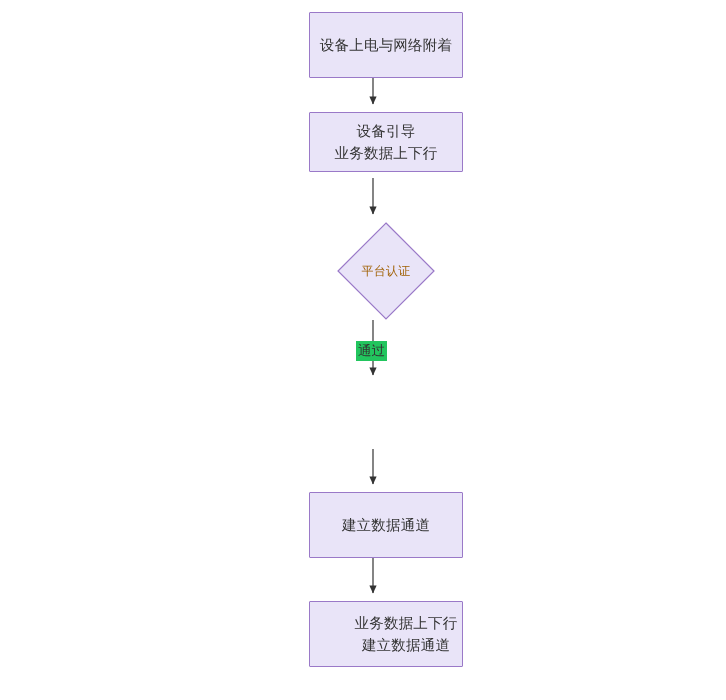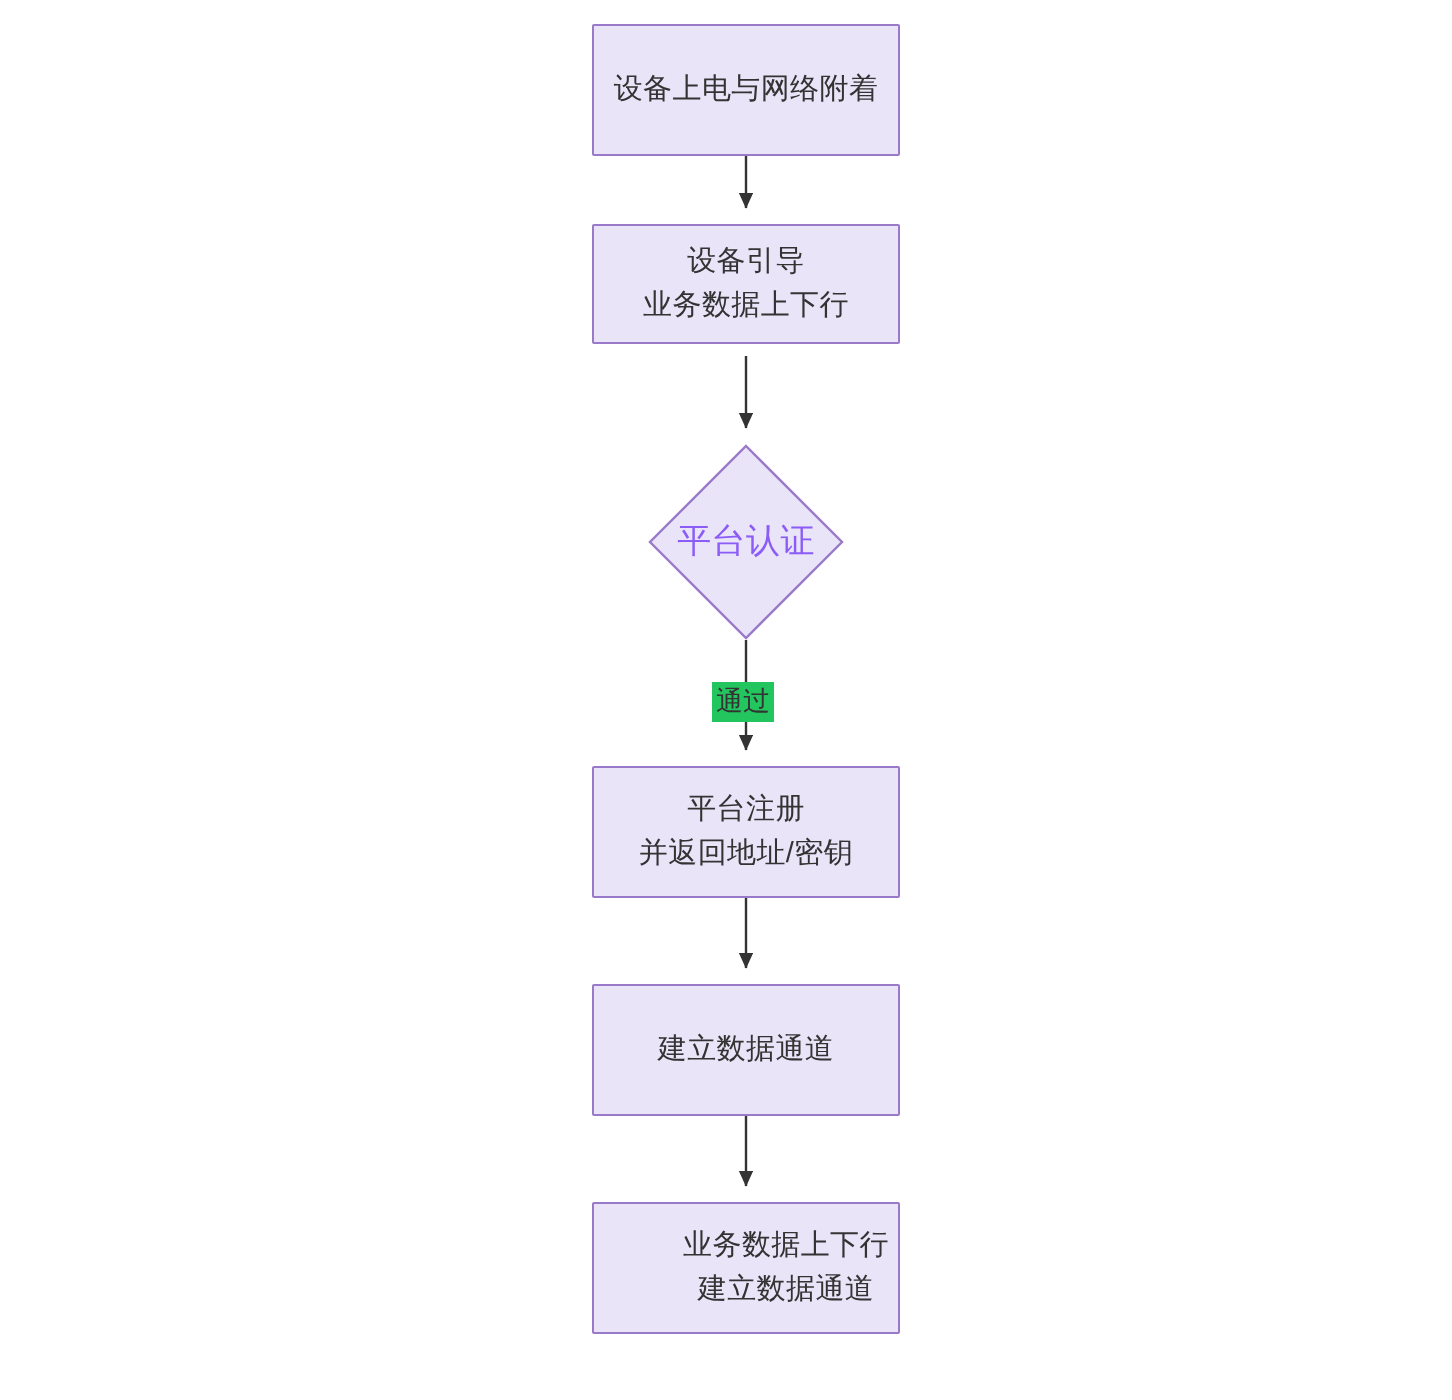--- a/index.html
+++ b/index.html
@@ -34,20 +34,21 @@
     box-sizing: border-box;
     display: flex;
     flex-direction: column;
     align-items: center;
     justify-content: center;
     text-align: center;
     line-height: 1.55;
     font-size: 14.5px;
     color: #333333;
     letter-spacing: 0.2px;
+    margin-left: 13px;
   }
   .node.process {
     background: #e9e4f8;
     border: 1px solid #9a79c8;
     border-radius: 1px;
   }
   .node-line {
     display: block;
     white-space: nowrap;
   }
@@ -58,22 +59,22 @@
   .diamond-shape {
     position: absolute;
     left: 0;
     top: 0;
     width: 100%;
     height: 100%;
   }
   .diamond-label {
     position: relative;
     z-index: 2;
-    font-size: 17px;
-    color: #8b5cf6;
+    font-size: 12px;
+    color: #a16207;
   }
   .edge-label {
     position: absolute;
     background: #22c55e;
     color: #333333;
     font-size: 13.5px;
     line-height: 1.3;
     padding: 1px 2px;
     white-space: nowrap;
     z-index: 3;
@@ -123,24 +124,20 @@
 
   <div class="node decision" style="left:324px; top:222px; width:98px; height:98px;">
     <svg class="diamond-shape" viewBox="0 0 98 98" preserveAspectRatio="none" xmlns="http://www.w3.org/2000/svg">
       <polygon points="49,1 97,49 49,97 1,49" fill="#e9e4f8" stroke="#9a79c8" stroke-width="1.2"></polygon>
     </svg>
     <span class="diamond-label">平台认证</span>
   </div>
 
   <div class="edge-label" style="left:356px; top:341px;">通过</div>
 
-  <div class="node process" style="left:296px; top:383px; width:154px; height:66px;">
-    <span class="node-line">平台注册</span>
-    <span class="node-line">并返回地址/密钥</span>
-  </div>
 
   <div class="node process" style="left:296px; top:492px; width:154px; height:66px;">
     <span class="node-line">建立数据通道</span>
   </div>
 
   <div class="node process" style="left:296px; top:601px; width:154px; height:66px;padding-left:40px;">
     <span class="node-line">业务数据上下行</span>
     <span class="node-line">建立数据通道</span>
   </div>
 

